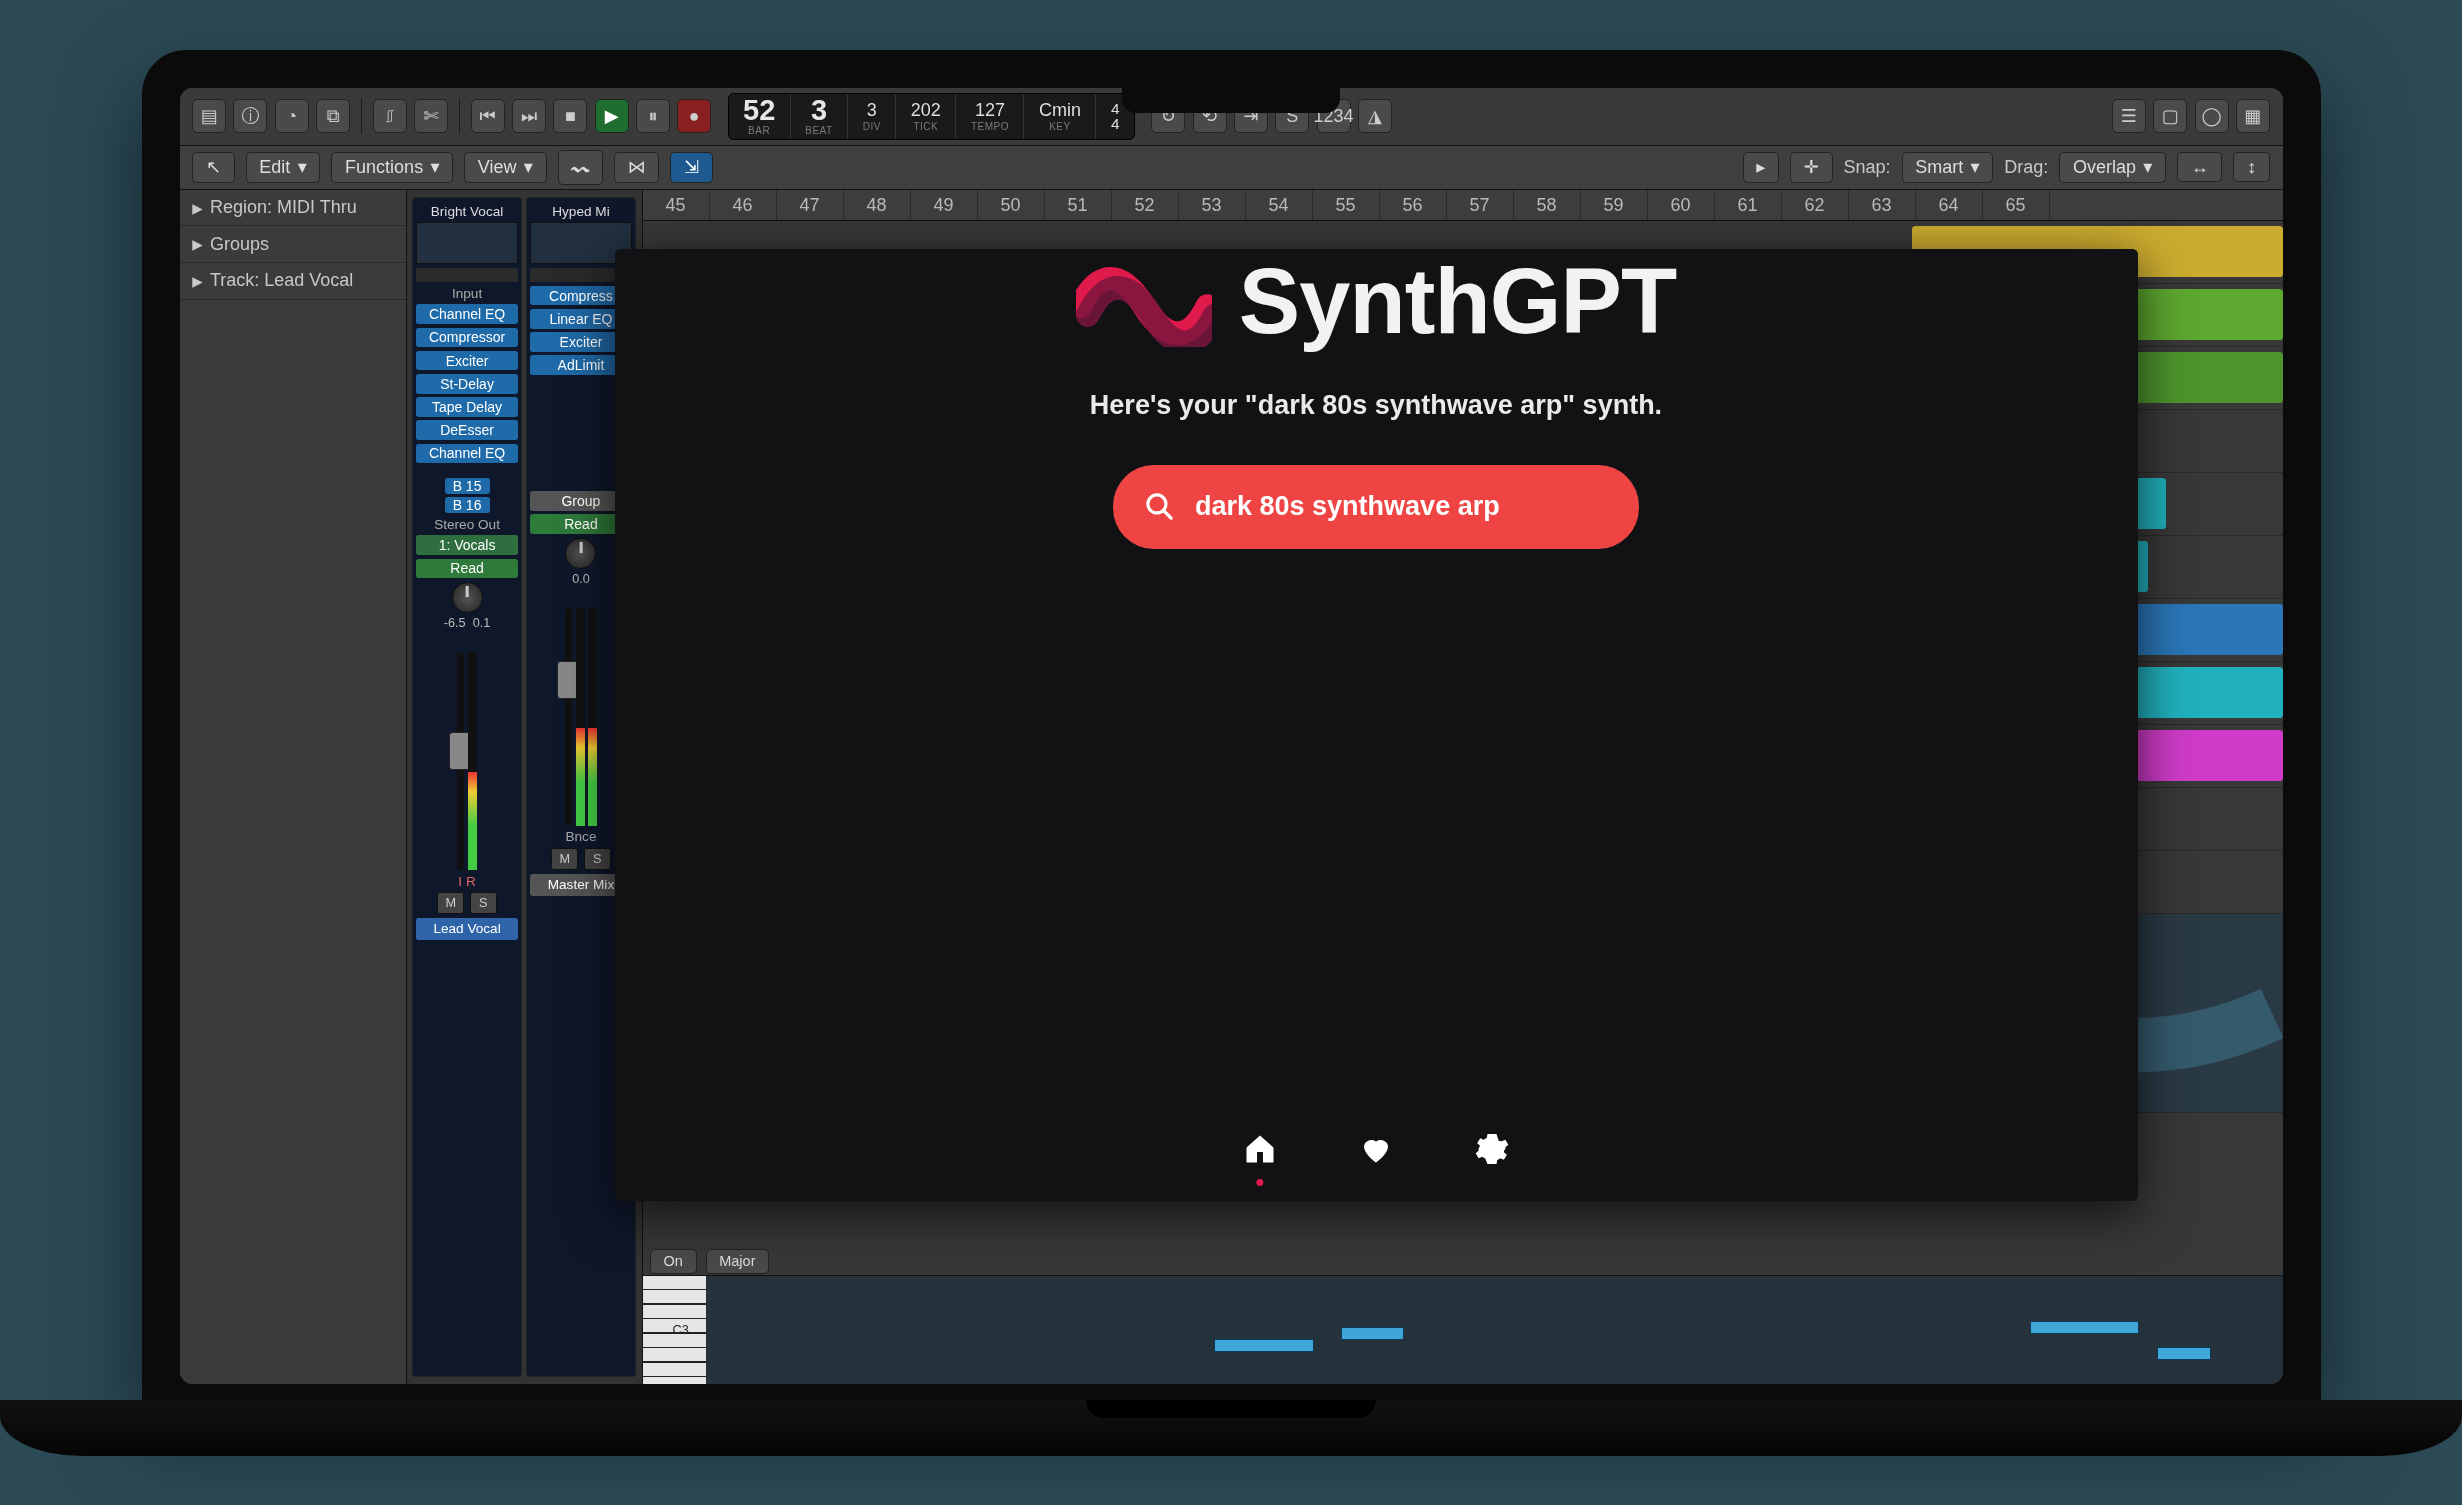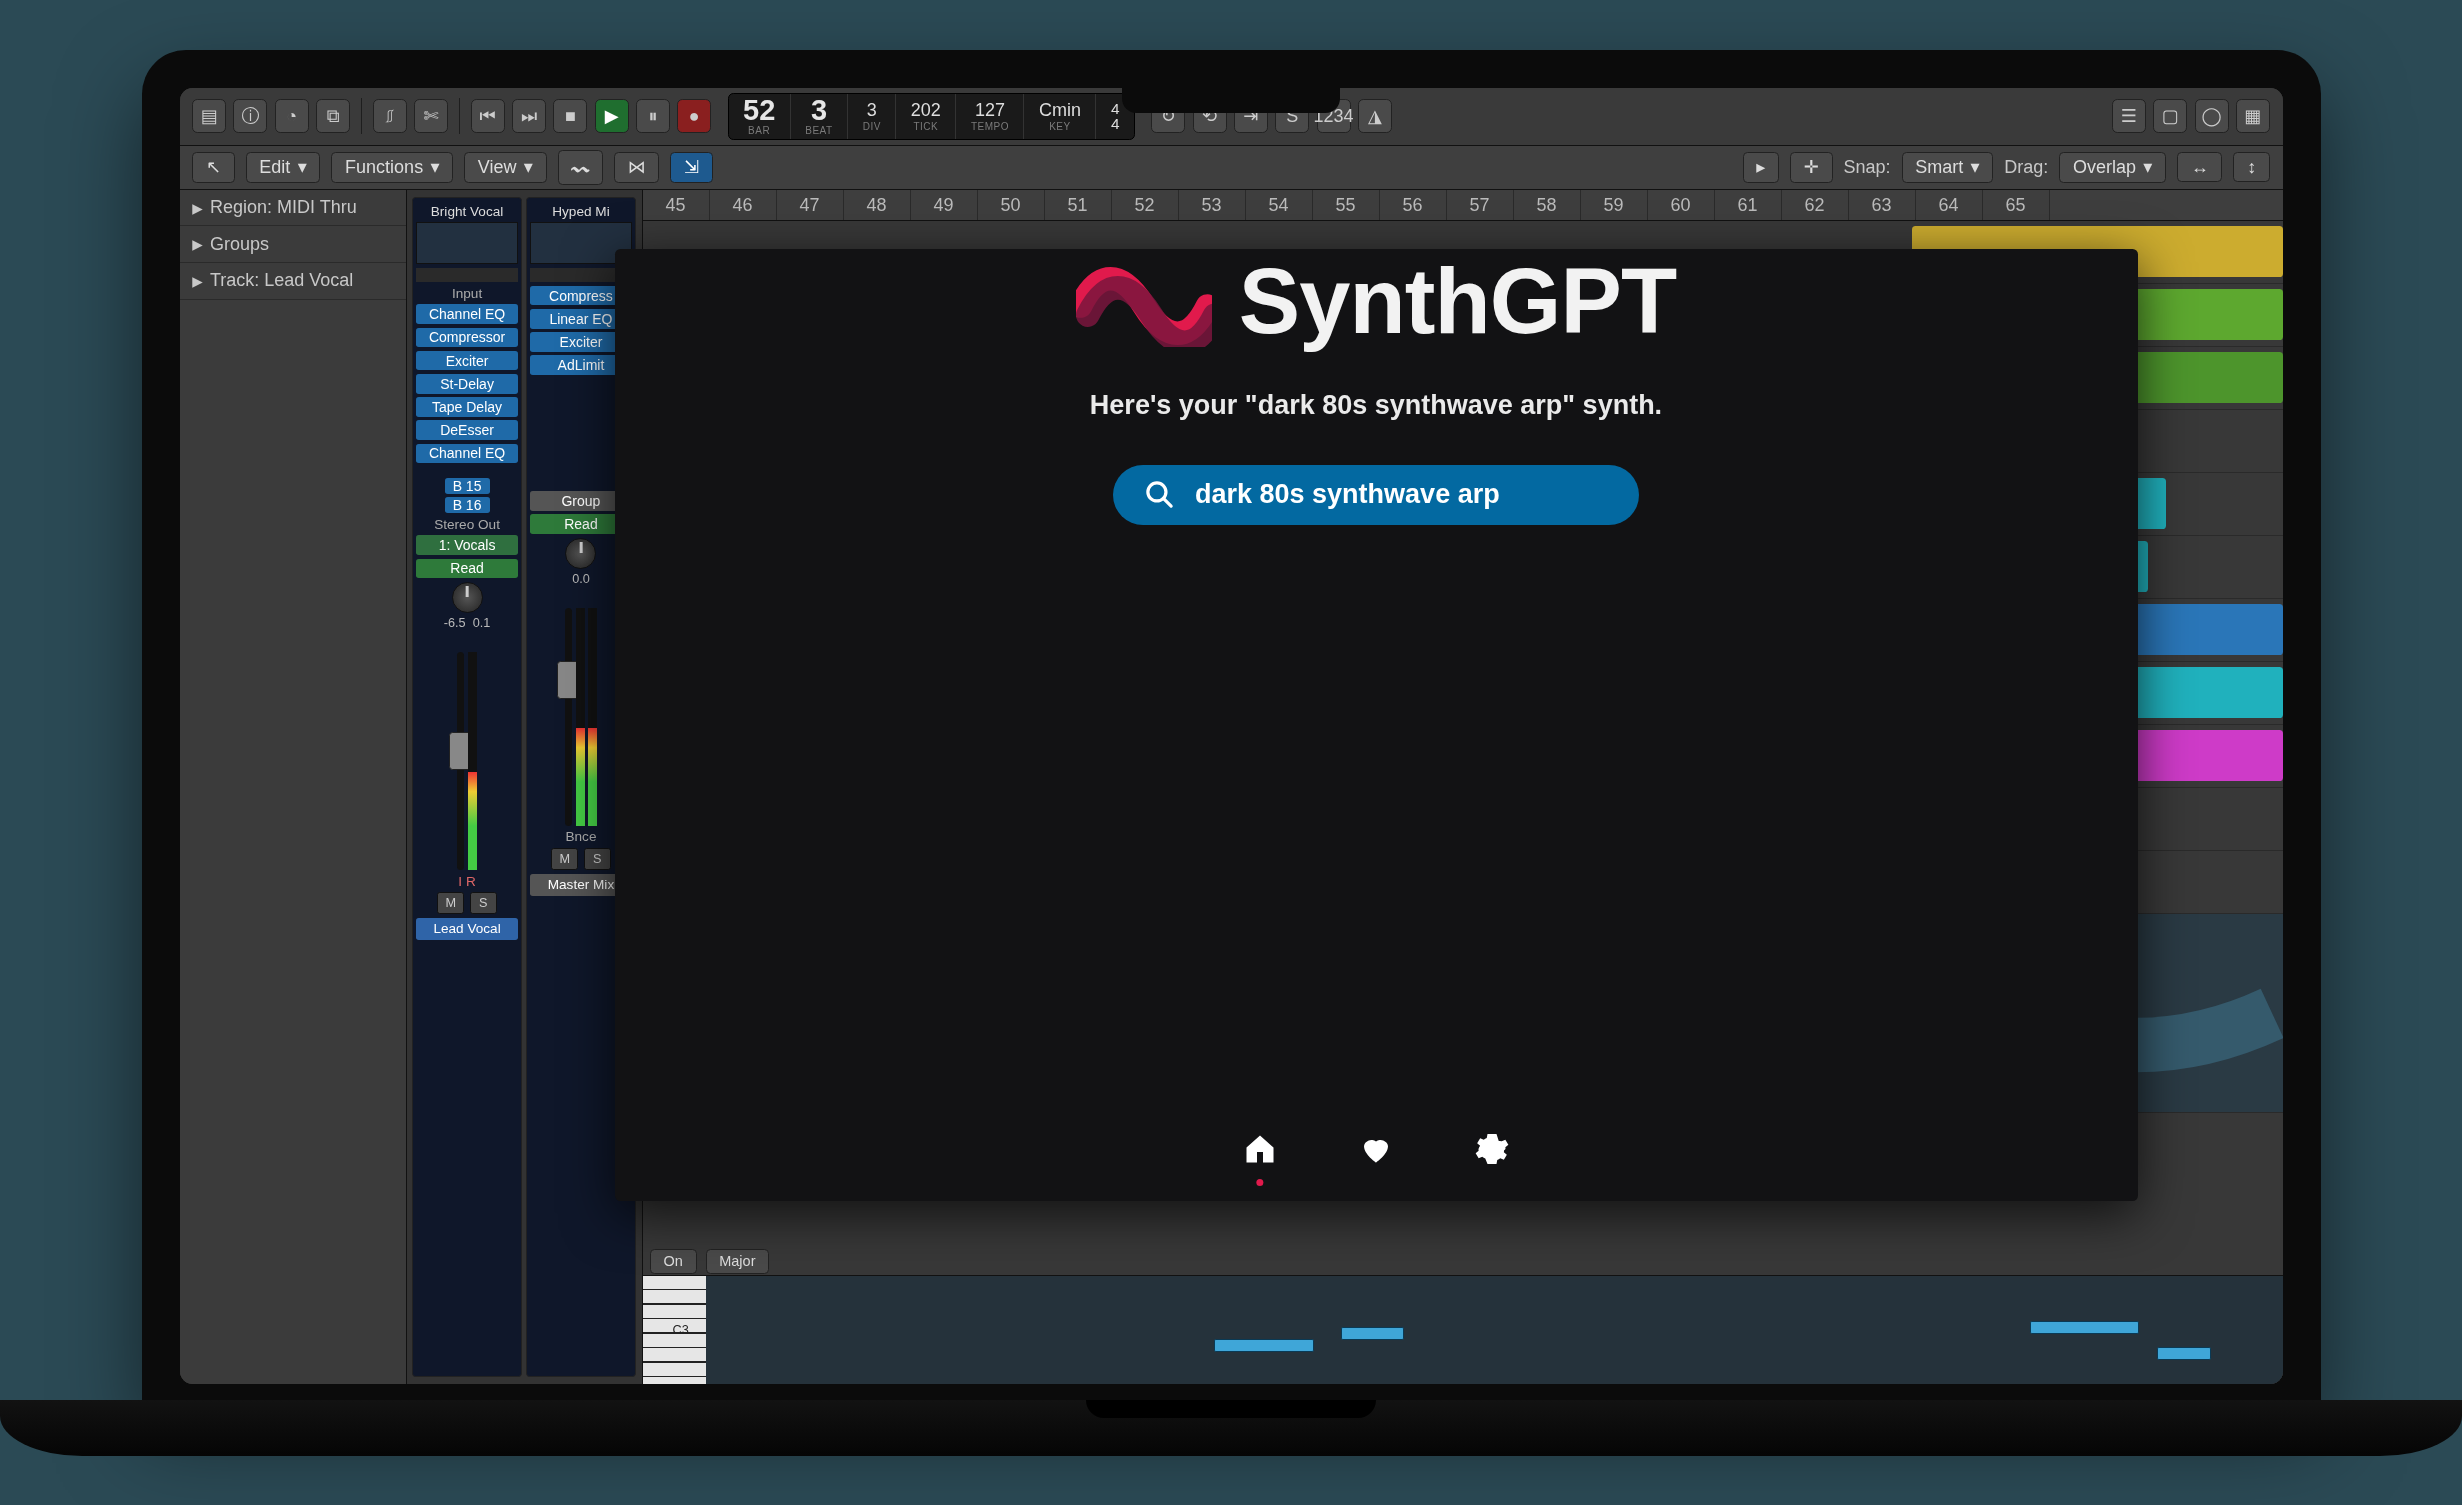--- a/index.html
+++ b/index.html
@@ -136,21 +136,21 @@
   background:#121214; border-radius:5.4px; box-shadow:0 12.7px 51px rgba(0,0,0,.7);
   display:flex; flex-direction:column; align-items:center; color:#f2f2f2;
   z-index:30;
 }
 .brand{ display:flex; align-items:center; gap:27px;}
 .brand svg{ display:block;}
 .brand .word{ font-size:92px; font-weight:800; letter-spacing:-0.9px;}
 .tagline{ margin-top:36px; font-size:27px; font-weight:600; color:#eaeaea;}
 .controls{ margin-top:44px; display:flex; gap:12.7px; align-items:center;}
 .searchpill{
-  width:526px; height:60px; background:#0369a1; border-radius:41px;
+  width:526px; height:84px; background:#ef4444; border-radius:41px;
   display:flex; align-items:center; gap:20px; padding:0 31px;
 }
 .searchpill input{
   flex:1; background:transparent; border:none; outline:none; color:#fff;
   font-size:27px; font-weight:700;
 }
 .navpill{
   height:82px; background:#000; border-radius:41px; padding:0 27px;
   display:flex; align-items:center; gap:23.6px;
 }

